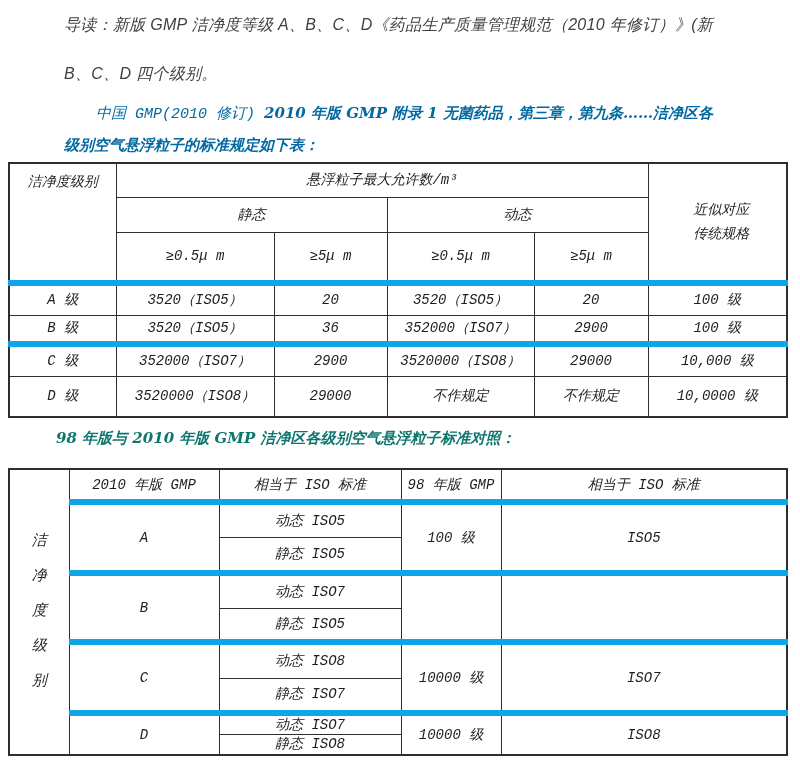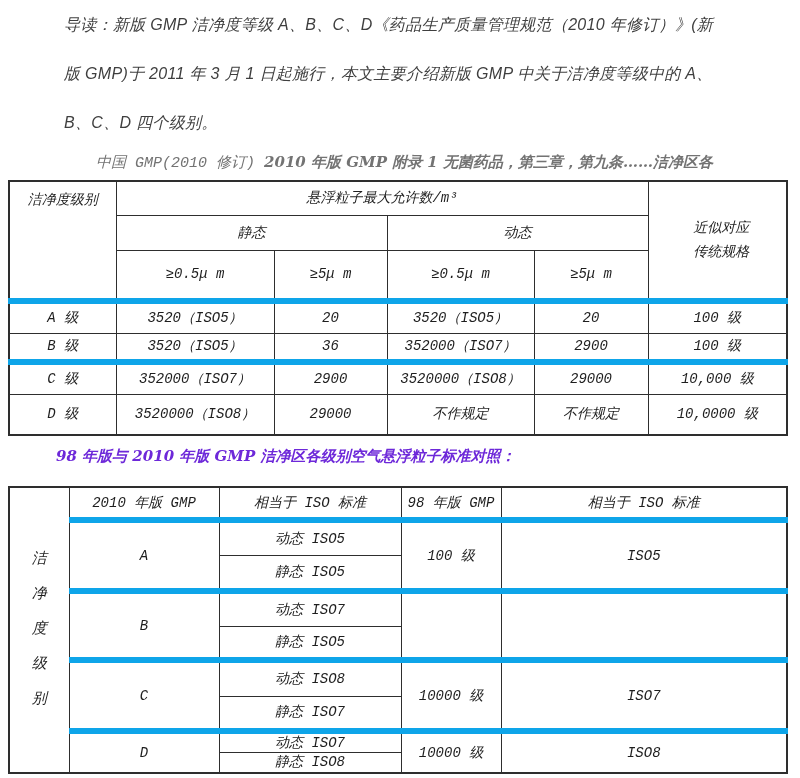--- a/index.html
+++ b/index.html
@@ -10,64 +10,64 @@
   
   .intro {
     margin:0 0 0 64px;
     font-family:"Liberation Sans", sans-serif;
     font-size:16px; color:#3f3f3f; letter-spacing:0.3px;
   }
   .intro .line { line-height:49px; white-space:nowrap; }
 
   
   .para2 {
-    margin:0 0 0 64px; font-size:15px; line-height:31px; color:#737373;
+    margin:0 0 0 64px; font-size:15px; line-height:31px; color:#0369a1;
   }
   .para2 .p2-line { white-space:nowrap; }
   .para2 .p2-line1 { padding-left:32px; }
   .p2-normal { font-family:"Liberation Mono","DejaVu Sans Mono",monospace; font-weight:normal; }
   .p2-bold { font-family:"DejaVu Serif", serif; font-weight:bold; }
 
   
   table { border-collapse:collapse; table-layout:fixed; width:778px; margin-left:8px;
     font-family:"Liberation Mono","DejaVu Sans Mono",monospace;
     font-size:14px; color:#1e1e1e; text-align:center; }
   table { border:2px solid #2e2e2e; }
   td, th { border:1px solid #2e2e2e; font-weight:normal; padding:0 2px; overflow:hidden; }
   tr.thick-top td, tr.thick-top th { border-top:6px solid #0ea5e9; }
 
   .t1 { margin-top:1px; }
   .t1 .vtop { vertical-align:top; padding-top:9px; }
   .t1 .two-line div { line-height:24px;padding-left:8px; }
 
   .caption2 {
     margin:8px 0 0 56px; font-family:"DejaVu Serif", serif; font-weight:bold;
-    font-size:15px; line-height:24px; color:#6d28d9; white-space:nowrap;
+    font-size:15px; line-height:24px; color:#0f766e; white-space:nowrap;
   }
 
   .t2 { margin-top:18px; }
   .t2 .vhead { font-size:15px; }
   .t2 .vhead div { line-height:35px; }
   .t2 td { vertical-align:middle; }
 </style>
 </head>
 <body>
 
 <div class="page">
 
   <div class="intro">
     <div class="line">导读：新版 GMP 洁净度等级 A、B、C、D《药品生产质量管理规范（2010 年修订）》(新</div>
-    <div class="line">版 GMP)于 2011 年 3 月 1 日起施行，本文主要介绍新版 GMP 中关于洁净度等级中的 A、</div>
     <div class="line">B、C、D 四个级别。</div>
   </div>
 
   <div class="para2">
     <div class="p2-line p2-line1">
       <span class="p2-normal">中国  GMP(2010 修订) </span><span class="p2-bold">2010 年版 GMP 附录 1 无菌药品，第三章，第九条……洁净区各</span>
     </div>
+    <div class="p2-line p2-bold">级别空气悬浮粒子的标准规定如下表：</div>
   </div>
 
   <table class="t1">
     <colgroup>
       <col style="width:107px">
         <col style="width:158px">
         <col style="width:113px">
       <col style="width:147px">
         <col style="width:114px">
         <col style="width:139px">

